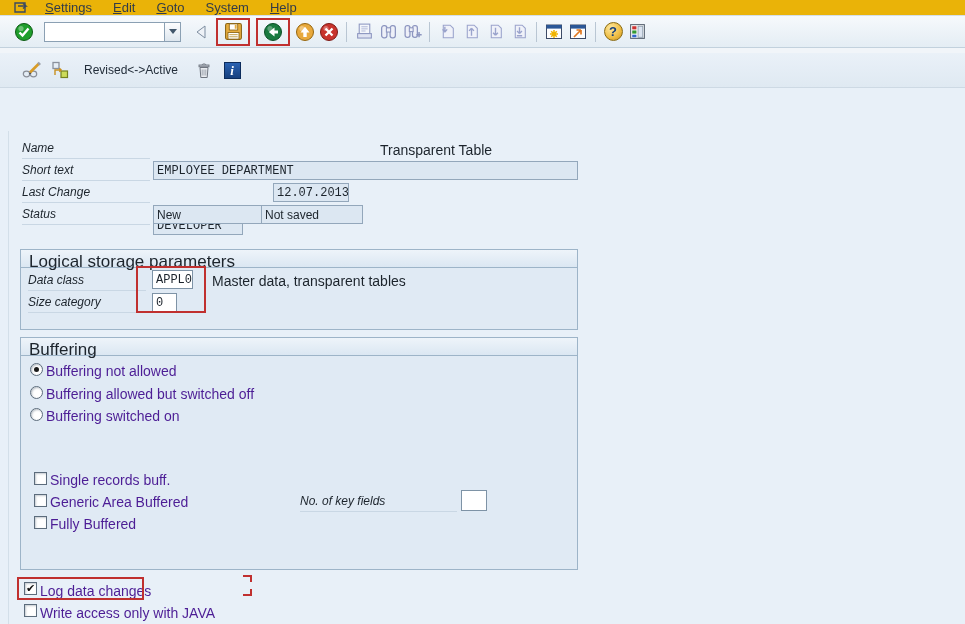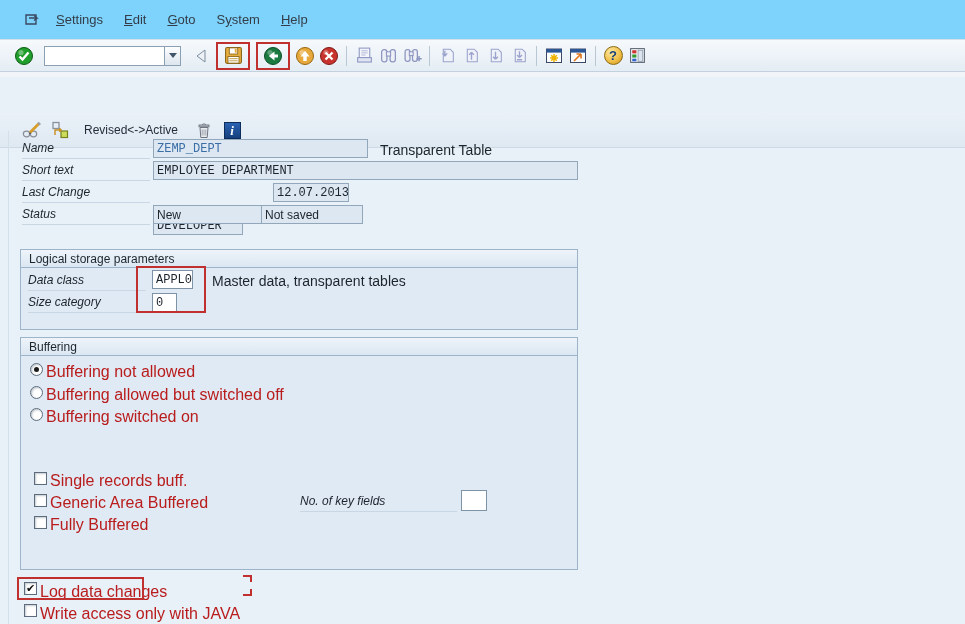--- a/index.html
+++ b/index.html
@@ -1,21 +1,21 @@
 <!DOCTYPE html>
 <html><head>
 <meta charset="utf-8">
 <style>
   * { margin:0; padding:0; box-sizing:border-box; }
   html,body { width:965px; height:624px; }
   body { font-family:"Liberation Sans", sans-serif; font-size:12px; color:#1c242c; background:#e8f0f8; }
   .screen { position:relative; width:965px; height:624px; overflow:hidden; background:#e8f0f8; }
 
   
-  .menubar { height:40px; background:#7dd3fc; border-bottom:1px solid #d5dfe8; display:flex; align-items:center; padding-left:24px; }
+  .menubar { height:16px; background:#eab308; border-bottom:1px solid #d5dfe8; display:flex; align-items:center; padding-left:13px; }
   .sapmenu-icon { width:20px; height:16px; margin-right:12px; }
   .menu-item { font-size:13px; color:#333c48; margin-right:21px; cursor:default; white-space:nowrap; }
   .u { text-decoration:underline; }
 
   
   .toolbar { height:32px; background:linear-gradient(#f6f9fc,#e4edf4); border-bottom:1px solid #c2d1dd; display:flex; align-items:center; padding-left:12px; }
   .tbi { display:inline-flex; align-items:center; justify-content:center; width:22px; height:22px; margin:0 1px; }
   .tbi svg { display:block; }
   .sep { width:1px; height:20px; background:#b9c6d3; margin:0 5px; }
   .cmdwrap { display:inline-flex; align-items:center; margin:0 8px 0 8px; }
@@ -24,41 +24,41 @@
   .cmd-dd::after { content:''; border:4px solid transparent; border-top:5px solid #41566b; margin-top:4px; }
   .annot-wrap { display:inline-flex; align-items:center; justify-content:center; border:2px solid #c0302f; padding:1px 3px; margin:0 3px; }
   .help-circle { width:19px; height:19px; border-radius:50%; background:radial-gradient(circle at 35% 30%, #ffe9a0, #eebc42 60%, #c89020); border:1px solid #8a6a10; color:#18407c; font-weight:bold; font-size:13px; text-align:center; line-height:17px; }
 
   
   .gapstrip { height:5px; background:#f1f5f9; }
   .titlebar { height:34px; background:linear-gradient(#e9f1f8,#bdd3e6); border-bottom:1px solid #92aec6; display:flex; align-items:center; padding-left:22px; }
   .titlebar span { font-size:15px; font-weight:bold; font-style:italic; color:#0a0e12; }
 
   
-  .apptoolbar { height:35px; background:linear-gradient(#eaf1f8,#dfe9f2); border-bottom:1px solid #cdd9e4; display:flex; align-items:center; padding-left:18px;margin-top:36px; }
+  .apptoolbar { height:35px; background:linear-gradient(#eaf1f8,#dfe9f2); border-bottom:1px solid #cdd9e4; display:flex; align-items:center; padding-left:18px; }
   .apptoolbar .tbi { margin:0 3px; }
   .textbtn { font-size:12px; color:#232e3a; margin:0 12px 0 10px; cursor:default; }
   .info-sq { width:17px; height:17px; background:linear-gradient(#2a62b2,#16407e); border:1px solid #0c2c5c; color:#fff; font-family:"Liberation Serif",serif; font-weight:bold; font-style:italic; font-size:13px; text-align:center; line-height:15px; }
 
   
   .lbl { position:absolute; height:18px; border-bottom:1px solid #c9d7e4; font-size:12px; color:#1c242c;font-style:italic; }
   .plain { position:absolute; font-size:14px; color:#1c242c; white-space:nowrap; }
   .fld { position:absolute; height:19px; background:#dce7f2; border:1px solid #93a7bb; font-family:"Liberation Mono","DejaVu Sans Mono",monospace; font-size:12px; padding:2px 3px; white-space:nowrap; overflow:hidden; }
   .fld.white { background:#fff; border:1px solid #7e93a6; }
   .fld.sans { font-family:"Liberation Sans",sans-serif; }
   .blue { color:#3a6ea5; }
 
   .group { position:absolute; border:1px solid #9db4c8; background:#e0eaf4; }
-  .ghead { height:18px; border-bottom:1px solid #9db4c8; background:linear-gradient(#eef4fa,#dbe7f2); padding:2px 0 0 8px; font-size:12px; color:#1c242c; }
+  .ghead { height:18px; border-bottom:1px solid #9db4c8; background:linear-gradient(#eef4fa,#dbe7f2); padding:2px 0 0 8px; font-size:17px; color:#1c242c; }
 
   .radio { position:absolute; width:13px; height:13px; border-radius:50%; background:#fff; border:1px solid #5c6c7c; box-shadow:inset 1px 1px 2px rgba(60,80,100,.35); }
   .radio.on::after { content:''; position:absolute; left:3px; top:3px; width:5px; height:5px; border-radius:50%; background:#1a1a1a; }
   .cb { position:absolute; width:13px; height:13px; background:#fff; border:1px solid #5c6c7c; box-shadow:inset 1px 1px 2px rgba(60,80,100,.3); }
   .cb.on::after { content:'\2714'; position:absolute; left:1px; top:-1px; font-size:11px; color:#111; }
-  .optlbl { position:absolute; font-size:16px; color:#b91c1c; white-space:nowrap; }
+  .optlbl { position:absolute; font-size:14px; color:#4c1d95; white-space:nowrap; }
 
   
   .annot-box { position:absolute; border:2px solid #c0302f; }
   .corner-t { position:absolute; border-top:2px solid #c0302f; border-right:2px solid #c0302f; }
   .corner-b { position:absolute; border-bottom:2px solid #c0302f; border-right:2px solid #c0302f; }
 
   .vedge { position:absolute; left:8px; top:131px; width:1px; height:493px; background:#d3dfe9; }
 </style>
 </head>
 <body>
@@ -237,21 +237,20 @@
         </svg>
     </span>
     <span class="tbi">
       <span class="info-sq">i</span>
     </span>
   </div>
 
   <div class="vedge"></div>
 
   <span class="lbl" style="left:22px;top:141px;width:128px;">Name</span>
-  <div class="fld" style="left:153px;top:139px;width:215px;"><span class="blue">ZEMP_DEPT</span></div>
   <span class="plain" style="left:380px;top:142px;">Transparent Table</span>
 
   <span class="lbl" style="left:22px;top:163px;width:128px;">Short text</span>
   <div class="fld" style="left:153px;top:161px;width:425px;">EMPLOYEE DEPARTMENT</div>
 
   <span class="lbl" style="left:22px;top:185px;width:128px;">Last Change</span>
   <div class="fld" style="left:153px;top:183px;width:90px;margin-top:33px;">DEVELOPER</div>
   <div class="fld" style="left:273px;top:183px;width:76px;">12.07.2013</div>
 
   <span class="lbl" style="left:22px;top:207px;width:128px;">Status</span>

